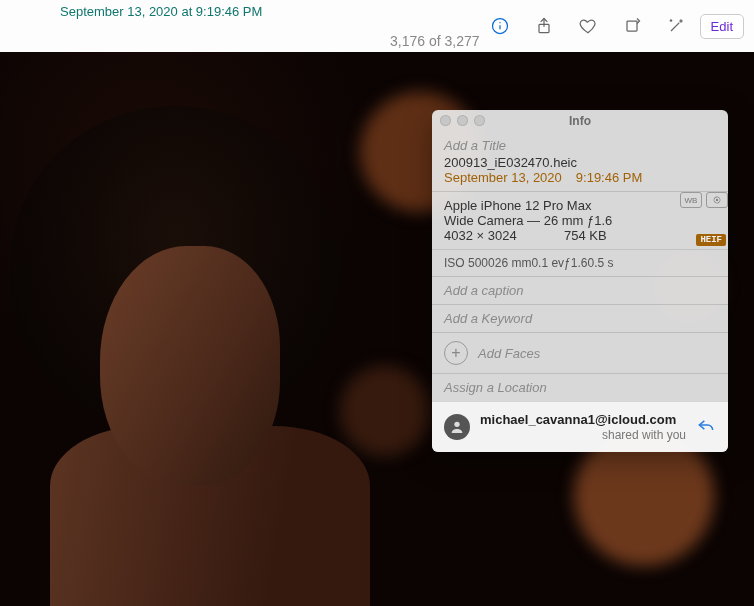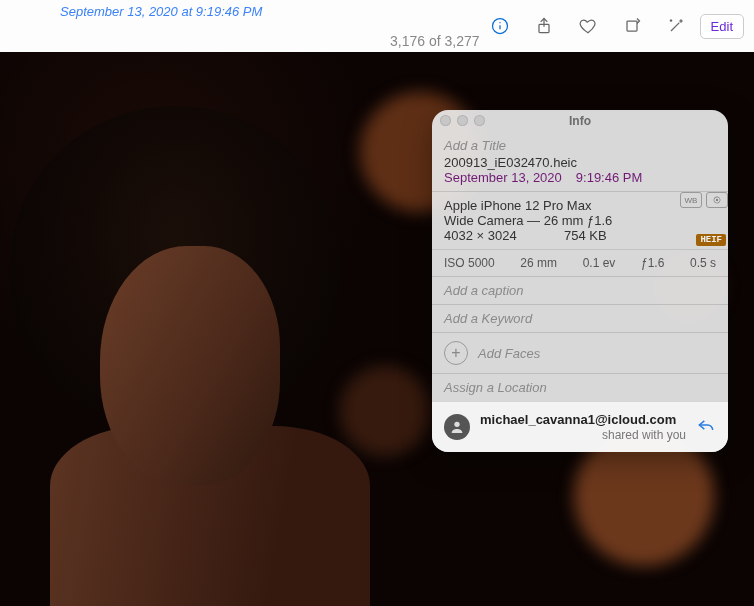--- a/index.html
+++ b/index.html
@@ -11,21 +11,21 @@
       position: relative;
     }
     .toolbar {
       height: 52px;
       display: flex;
       align-items: center;
       padding: 0 10px;
       background: #fdfdfd;
     }
     .tb-left { flex: 1; padding-left: 50px; }
-    .date-line { font-size: 13px; color: #3b82f6; font-style: italic; }
+    .date-line { font-size: 13px; color: #0f766e; }
     .count-line { font-size: 14px; color: #888; margin-top: 14px; margin-left: 52px; text-align: right; }
     .tb-right { display: flex; align-items: center; gap: 4px; }
     .tb-btn {
       width: 40px; height: 30px;
       display: flex; align-items: center; justify-content: center;
       border-radius: 6px;
       color: #666;
     }
     .tb-btn.info-active { color: #0a6dd6; }
     .tb-btn svg { width: 20px; height: 20px; stroke: currentColor; fill: none; stroke-width: 1.5; }
@@ -75,59 +75,59 @@
       width: 320px; height: 200px;
       background: linear-gradient(100deg, #5c3422 0%, #35190f 70%);
       border-radius: 30% 30% 0 0;
     }
 
     .info-panel {
       position: absolute;
       top: 110px; left: 432px;
       width: 296px;
       background: rgba(234,234,234,0.92);
-      border-radius: 16px;
+      border-radius: 6px;
       box-shadow: 0 8px 30px rgba(0,0,0,0.35);
       font-size: 13px;
       color: #333;
       overflow: hidden;
       backdrop-filter: blur(8px);
     }
     .panel-titlebar {
       height: 22px;
       position: relative;
       display: flex; align-items: center; justify-content: center;
       font-size: 12px; font-weight: 600; color: #6b6b6b;
     }
     .traffic { position: absolute; left: 8px; top: 5px; display: flex; gap: 6px; }
     .traffic span { width: 11px; height: 11px; border-radius: 50%; background: #c7c7c7; border: 0.5px solid rgba(0,0,0,0.1); }
     .section { padding: 6px 12px; }
     .divider { border-top: 1px solid rgba(0,0,0,0.12); }
     .placeholder { color: #8a8a8a; font-style: italic; font-size: 13px; }
     .filename { font-size: 13px; color: #333; margin-top: 2px; }
-    .datetime-row { display: flex; gap: 14px; font-size: 13px; color: #701a75; }
+    .datetime-row { display: flex; gap: 14px; font-size: 13px; color: #a16207; }
     .cam-block { position: relative; }
     .cam-icons { position: absolute; right: 0; top: 0; display: flex; gap: 4px; }
     .cam-icons span {
       display: inline-flex; width: 22px; height: 16px;
       border: 1px solid #999; border-radius: 3px;
       font-size: 8px; align-items: center; justify-content: center;
       color: #777;
     }
     .heif-badge {
       position: absolute; right: 2px; top: 42px;
       font-size: 9px; font-weight: 600;
       background: #a16207; color: #eee;
       padding: 1px 4px; border-radius: 2px; font-family: Liberation Mono, monospace;
     }
     .cam-line { font-size: 13px; color: #333; }
     .size-row { display: flex; font-size: 13px; color: #333; }
     .size-row span:first-child { width: 120px; }
     .exif-row {
-      display: flex; justify-content: space-between;
+      display: flex; 
       padding: 6px 12px;
       border-top: 1px solid rgba(0,0,0,0.1);
       font-size: 12px; color: #555;
     }
     .faces-row { display: flex; align-items: center; gap: 10px; padding: 8px 12px; }
     .plus-circle {
       width: 24px; height: 24px; border-radius: 50%;
       border: 1px solid #999;
       display: flex; align-items: center; justify-content: center;
       color: #888; font-size: 16px;

